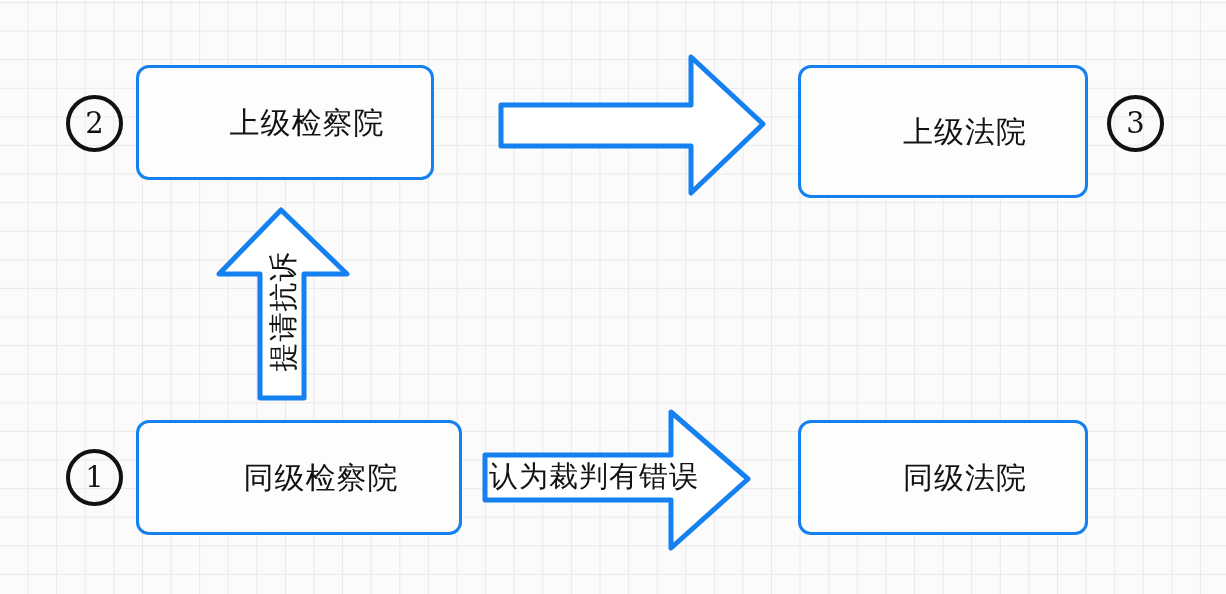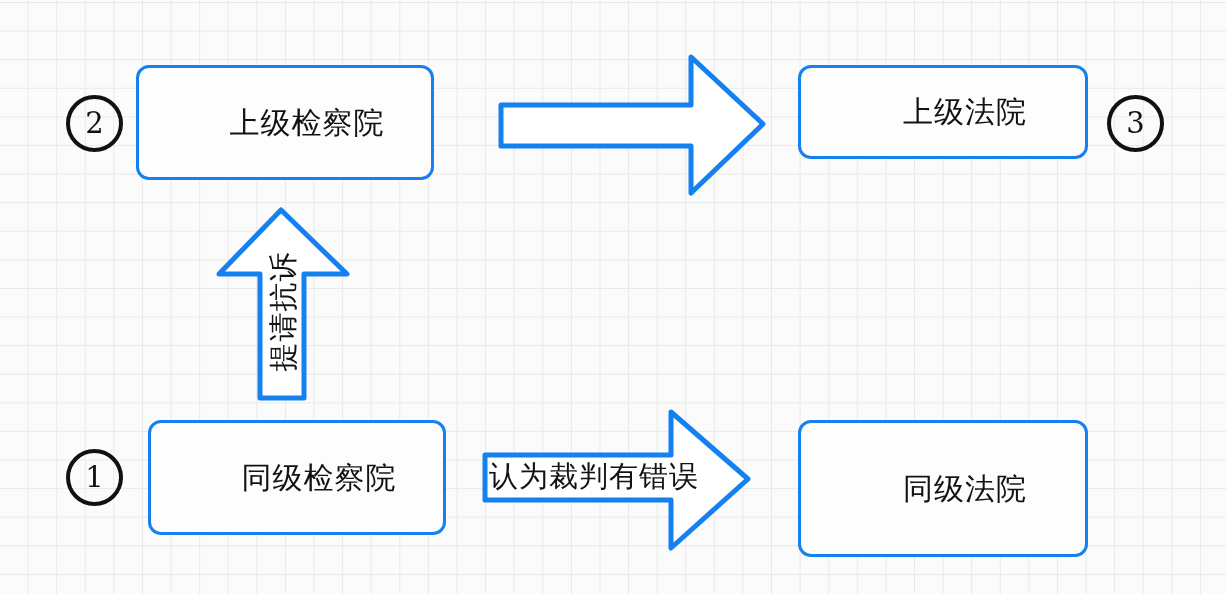--- a/index.html
+++ b/index.html
@@ -95,29 +95,29 @@
   </div>
 
   <div class="circle-marker" style="left:66px; top:449px; width:57px; height:57px;">
     <span>1</span>
   </div>
 
   <div class="node" style="left:136px; top:65px; width:298px; height:115px; border-color:#1580ef;">
     <span class="node-label">上级检察院</span>
   </div>
 
-  <div class="node" style="left:798px; top:65px; width:290px; height:94px; border-color:#1580ef;">
+  <div class="node" style="left:798px; top:65px; width:290px; height:133px; border-color:#1580ef;">
     <span class="node-label">上级法院</span>
   </div>
 
-  <div class="node" style="left:148px; top:420px; width:298px; height:115px; border-color:#1580ef;">
+  <div class="node" style="left:136px; top:420px; width:326px; height:115px; border-color:#1580ef;">
     <span class="node-label">同级检察院</span>
   </div>
 
-  <div class="node" style="left:798px; top:420px; width:290px; height:137px; border-color:#1580ef;">
+  <div class="node" style="left:798px; top:420px; width:290px; height:115px; border-color:#1580ef;">
     <span class="node-label">同级法院</span>
   </div>
 
   <div class="arrow" style="left:497px; top:47px; width:272px; height:155px;">
     <svg width="272" height="155" viewBox="0 0 272 155">
       <path d="M 4 58 L 194 58 L 194 10 L 266 77 L 194 146 L 194 99 L 4 99 Z" fill="#ffffff" stroke="#1580ef" stroke-width="5" stroke-linejoin="round" stroke-linecap="round"></path>
     </svg>
   </div>
 
   <div class="arrow" style="left:214px; top:205px; width:138px; height:198px;">

